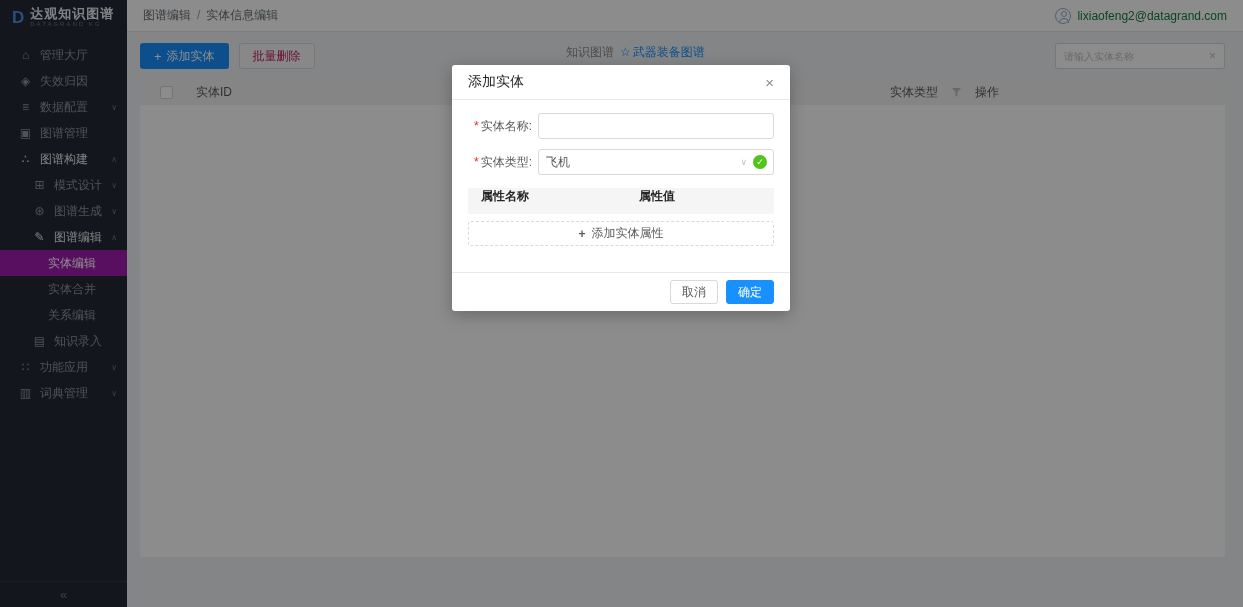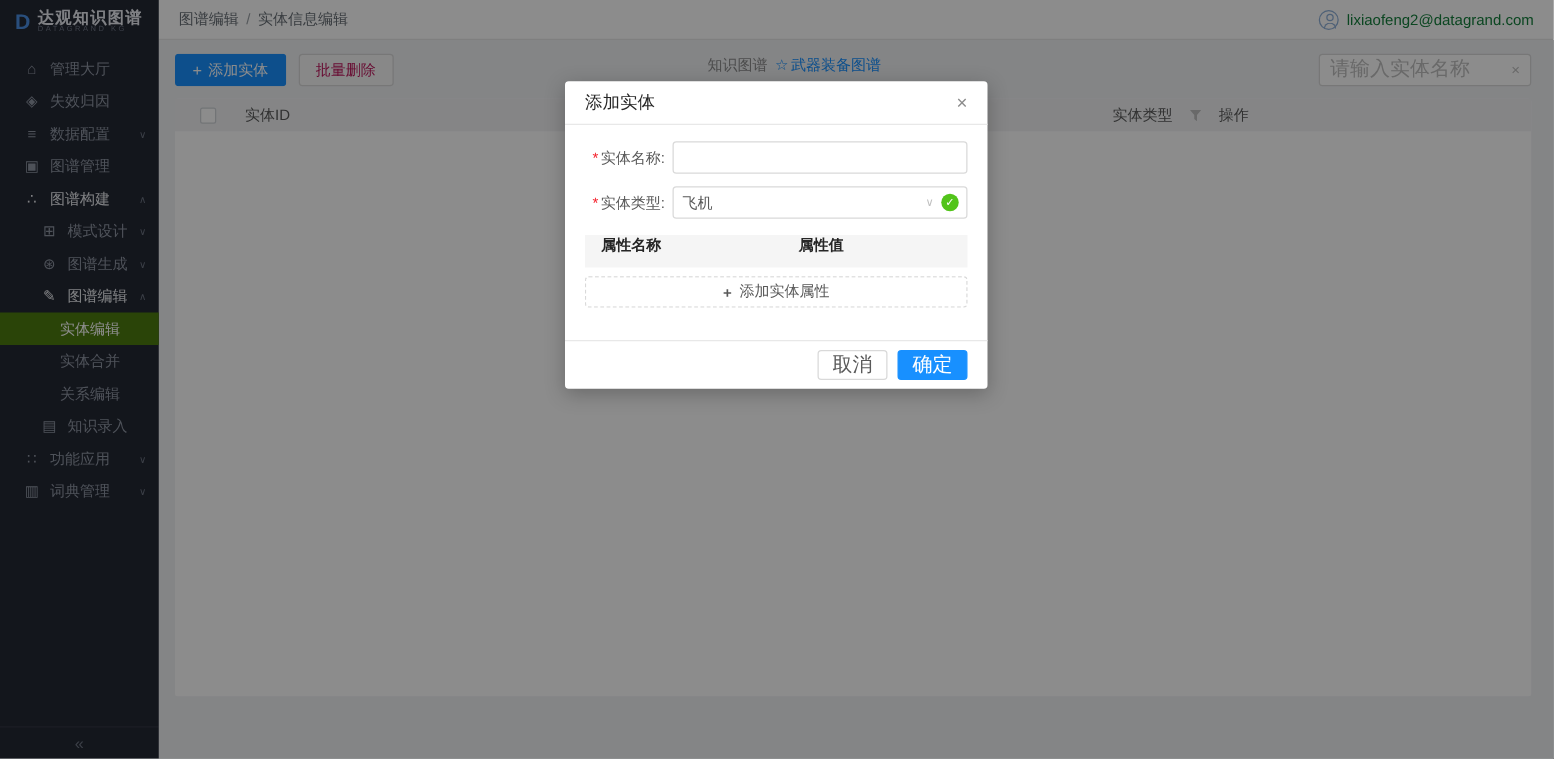--- a/index.html
+++ b/index.html
@@ -15,21 +15,21 @@
   .logo-title { color:#e9ecf2; font-size:13px; font-weight:bold; letter-spacing:1px; line-height:13px; }
   .logo-sub { color:#707787; font-size:6px; letter-spacing:2px; line-height:8px; }
   .menu { margin-top:8px; }
   .mi { position:relative; height:26px; display:flex; align-items:center; color:#8f96a3; cursor:pointer; }
   .mi .ico { width:15px; margin-right:7px; font-size:12px; text-align:center; flex:none; }
   .mi .chev { position:absolute; right:10px; font-size:8px; color:#6d7482; }
   .mi.l1 { padding-left:18px; }
   .mi.l2 { padding-left:32px; font-size:12px; }
   .mi.l3 { padding-left:48px; }
   .mi.active { color:#e8eaee; }
-  .mi.selected { background:#4d7c0f; color:#fff; }
+  .mi.selected { background:#a21caf; color:#fff; }
   .sb-foot { position:absolute; bottom:0; left:0; right:0; height:26px; border-top:1px solid rgba(255,255,255,0.07); color:#6d7482; text-align:center; line-height:26px; font-size:13px; cursor:pointer; }
 
   
   .main { position:absolute; left:127px; top:0; right:0; bottom:0; }
   .topbar { position:relative; height:32px; background:#fff; display:flex; align-items:center; padding:0 16px; border-bottom:1px solid #e8e8e8; }
   .crumb { color:#697077; }
   .crumb-sep { margin:0 6px; color:#9aa0a6; }
   .topbar-center { position:absolute; left:439px; top:0; height:32px; display:flex; align-items:center;margin-top:36px; }
   .tc-label { color:#8c8c8c; margin-right:6px; }
   .tc-link { color:#1890ff; cursor:pointer; }
@@ -39,21 +39,21 @@
   .avatar::before { content:""; position:absolute; top:2px; left:4.5px; width:4px; height:4px; border:1px solid #8fb0d8; border-radius:50%; }
   .avatar::after { content:""; position:absolute; bottom:0px; left:2.5px; width:8px; height:4px; border:1px solid #8fb0d8; border-bottom:none; border-radius:8px 8px 0 0; }
 
   .content { padding:11px 18px 0 13px; }
   .toolbar { display:flex; align-items:center; margin-bottom:10px; }
   .btn { height:26px; padding:0 13px; border-radius:3px; font-size:12px; border:1px solid transparent; display:inline-flex; align-items:center; cursor:pointer; }
   .btn-primary { background:#1890ff; color:#fff; }
   .btn-primary .plus { margin-right:5px; font-size:13px; }
   .btn-disabled { background:#f7f7f7; border-color:#d9d9d9; color:#be185d; margin-left:10px; cursor:not-allowed; }
   .search-box { margin-left:auto; width:170px; height:26px; background:#fff; border:1px solid #d9d9d9; border-radius:3px; display:flex; align-items:center; padding:0 8px; }
-  .search-box input { flex:1; border:none; outline:none; font-size:16px; color:#595959; min-width:0; background:transparent; font-family:inherit; }
+  .search-box input { flex:1; border:none; outline:none; font-size:10px; color:#595959; min-width:0; background:transparent; font-family:inherit; }
   .search-box input::placeholder { color:#bfbfbf; }
   .search-clear { color:#bfbfbf; font-size:12px; cursor:pointer; margin-left:4px; }
 
   .panel { background:#fff; height:478px; border-radius:2px; }
   .thead { position:relative; height:26px; background:#f2f3f5; display:flex; align-items:center; padding-left:20px; color:#595959; }
   .cb { width:13px; height:13px; background:#fff; border:1px solid #cfd3d8; border-radius:2px; margin-right:23px; cursor:pointer; }
   .th-id { color:#595959; }
   .th-type { position:absolute; left:750px; }
   .funnel { position:absolute; left:812px; top:9px; width:9px; height:9px; background:#bfbfbf; clip-path:polygon(0 0,100% 0,62% 45%,62% 100%,38% 80%,38% 45%); cursor:pointer; }
   .th-op { position:absolute; left:835px; }
@@ -71,21 +71,21 @@
   .f-input { flex:1; height:26px; border:1px solid #d9d9d9; border-radius:3px; padding:0 7px; font-size:12px; color:#595959; outline:none; font-family:inherit; }
   .f-select { position:relative; flex:1; height:26px; border:1px solid #d9d9d9; border-radius:3px; display:flex; align-items:center; padding:0 7px; cursor:pointer; }
   .sel-chev { position:absolute; right:26px; color:#bfbfbf; font-size:9px; }
   .ok-badge { position:absolute; right:6px; width:14px; height:14px; border-radius:50%; background:#52c41a; color:#fff; font-size:9px; line-height:14px; text-align:center; }
   .attr-head { margin-top:13px; height:26px; background:#f5f5f5; display:flex; align-items:flex-start; padding-left:13px; color:#262626; font-weight:bold; }
   .attr-col1 { width:158px; }
   .add-attr { margin-top:7px; height:25px; border:1px dashed #d9d9d9; border-radius:3px; display:flex; align-items:center; justify-content:center; color:#595959; cursor:pointer; }
   .add-attr .plus { font-weight:bold; margin-right:6px; }
   .m-spacer { height:26px; }
   .m-foot { border-top:1px solid #e8e8e8; padding:7px 16px; display:flex; justify-content:flex-end; }
-  .btn-sm { height:24px; padding:0 11px; border-radius:3px; font-size:16px; display:inline-flex; align-items:center; cursor:pointer; }
+  .btn-sm { height:24px; padding:0 11px; border-radius:3px; font-size:12px; display:inline-flex; align-items:center; cursor:pointer; }
   .btn-cancel { background:#fff; border:1px solid #d9d9d9; color:#595959; }
   .btn-ok { background:#1890ff; border:1px solid #1890ff; color:#fff; margin-left:8px; }
 </style>
 </head>
 <body>
 
 <div class="app">
 
   <div class="sidebar">
     <div class="logo-row">

